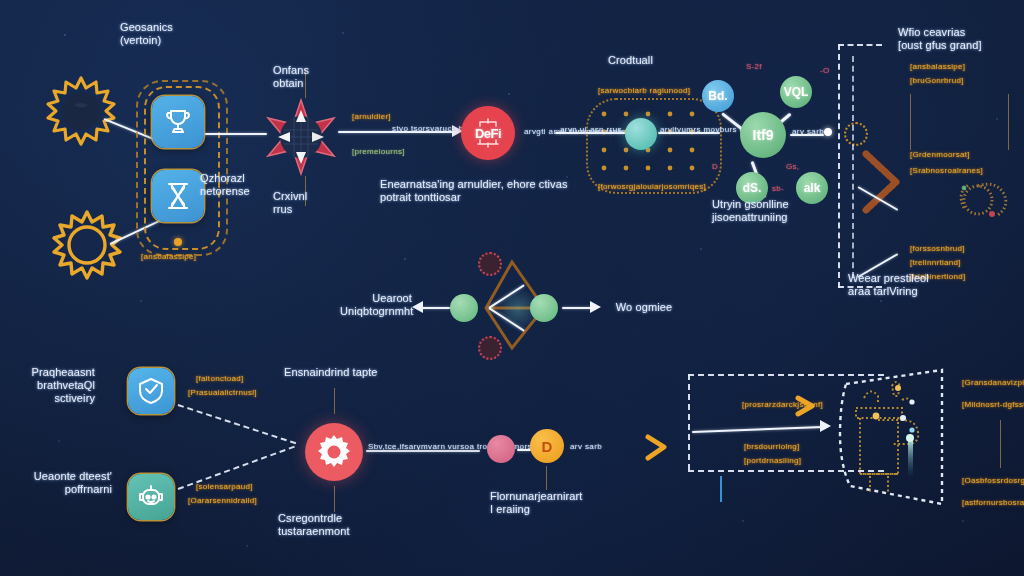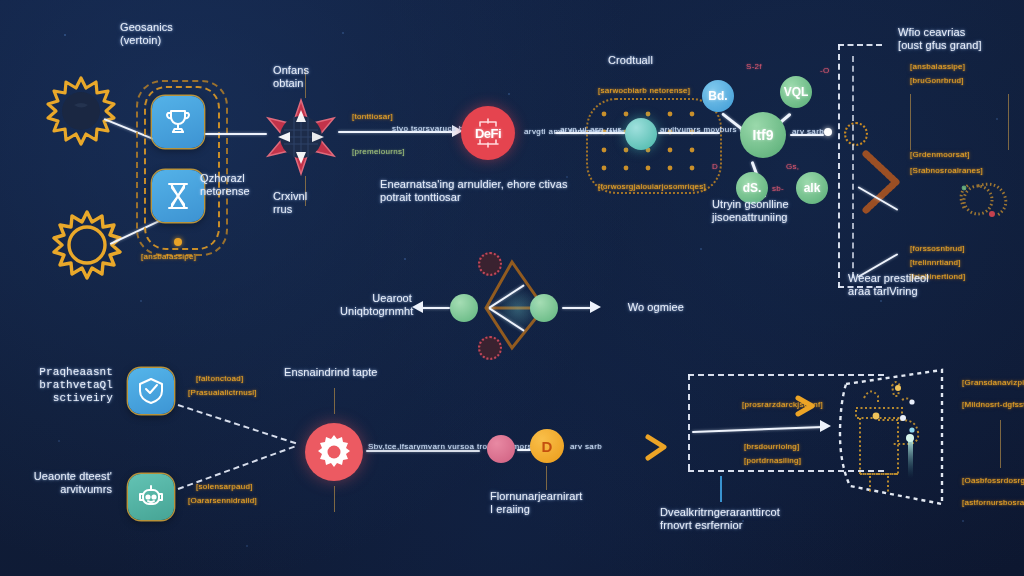--- a/index.html
+++ b/index.html
@@ -30,21 +30,21 @@
     font-size: 11px;
     line-height: 13px;
     letter-spacing: .1px;
     color: #e6edf9;
     text-shadow: 0 0 2.2px rgba(200,220,255,.85), 0 0 5px rgba(120,160,220,.45);
     filter: blur(0.55px);
     white-space: pre-line;
     pointer-events: none;
   }
   .lbl.left { text-align: right; }
-  .lbl.lft  { text-align: right; }
+  .lbl.lft  { text-align: center; }
 
   .tag {
     position: absolute;
     font-size: 8px;
     line-height: 10px;
     color: #e9a327;
     text-shadow: 0 0 2px rgba(233,163,39,.9), 0 0 4px rgba(210,130,20,.5);
     filter: blur(0.7px);
     letter-spacing: .3px;
     white-space: nowrap;
@@ -197,21 +197,21 @@
 
   <div class="conn" style="left:205px;top:133px;width:62px;"></div>
 
   <div class="conn" style="left:338px;top:131px;width:120px;"></div>
   <div style="position:absolute;left:452px;top:125px;">
     <svg width="12" height="12" viewBox="0 0 12 12">
         <path d="M0 0 L11 6 L0 12 Z" fill="#eef3fc"></path>
       </svg>
   </div>
   <div class="wtag" style="left:392px;top:124px;">stvo tsorsvarucs b</div>
-  <div class="tag" style="left:352px;top:112px;">[tonttiosar]</div>
+  <div class="tag" style="left:352px;top:112px;">[arnuldier]</div>
   <div class="tag grn" style="left:352px;top:147px;">[premeiourns]</div>
 
   <div class="circ" style="left:461px;top:106px;width:54px;height:54px;background:#e5444f;box-shadow:0 0 14px rgba(229,68,79,.45);">
     <svg width="40" height="40" viewBox="0 0 40 40" style="position:absolute">
       <g fill="none" stroke="#ffd9dc" stroke-width="1.6" stroke-linecap="round">
         <path d="M12 9 h16 M12 9 v4 M28 9 v4"></path>
         <path d="M10 31 h20 M12 27 v4 M28 27 v4"></path>
         <path d="M20 6 v4 M20 30 v4"></path>
       </g>
     </svg>
@@ -244,21 +244,21 @@
           <circle cx="30" cy="62" r="2.4"></circle>
           <circle cx="52" cy="62" r="2.4"></circle>
           <circle cx="74" cy="62" r="2.4"></circle>
           <circle cx="96" cy="62" r="2.4"></circle>
       </g>
     </svg>
   </div>
   <div style="position:absolute;left:625px;top:118px;width:32px;height:32px;border-radius:50%;background:radial-gradient(circle at 35% 30%,#9fe0dd,#46b6a8);box-shadow:0 0 12px rgba(80,200,190,.5);"></div>
 
   <div class="lbl" style="left:608px;top:54px;width:80px;">Crodtuall</div>
-  <div class="tag" style="left:598px;top:86px;">[sarwocbiarb netorense]</div>
+  <div class="tag" style="left:598px;top:86px;">[sarwocbiarb ragiunood]</div>
   <div class="tag" style="left:598px;top:182px;">[forwosrgjalouiarjosomriqes]</div>
 
   <div class="conn" style="left:555px;top:132px;width:70px;height:1.5px;"></div>
   <div class="wtag" style="left:560px;top:125px;">arvn uj-asn rrus</div>
   <div class="conn" style="left:658px;top:132px;width:62px;height:1.5px;"></div>
   <div class="wtag" style="left:660px;top:125px;">arvitvumrs moyburs rti osrvi</div>
 
   <div class="conn" style="left:722px;top:112px;width:42px;transform:rotate(38deg);height:3px;"></div>
   <div class="conn" style="left:760px;top:138px;width:40px;transform:rotate(-40deg);height:3px;"></div>
   <div class="conn" style="left:752px;top:160px;width:38px;transform:rotate(70deg);height:3px;"></div>
@@ -350,36 +350,36 @@
 Uniqbtogrnmht</div>
 
   <div class="conn" style="left:562px;top:307px;width:30px;"></div>
   <div style="position:absolute;left:590px;top:301px;">
     <svg width="11" height="12" viewBox="0 0 11 12">
         <path d="M0 0 L11 6 L0 12 Z" fill="#eef3fc"></path>
       </svg>
   </div>
   <div class="lbl lft" style="left:604px;top:301px;width:80px;">Wo ogmiee</div>
 
-  <div class="lbl left" style="left:21px;top:366px;width:92px;font-family:Liberation Mono, monospace;">Praqheaasnt
+  <div class="lbl left" style="left:3px;top:366px;width:92px;">Praqheaasnt
 brathvetaQl
 sctiveiry</div>
   <div class="iconbox" style="left:128px;top:368px;width:46px;height:46px;background:linear-gradient(160deg,#55b5ea,#3d95d4);">
     <svg width="30" height="30" viewBox="0 0 30 30">
       <g fill="none" stroke="#ffffff" stroke-width="2" stroke-linecap="round" stroke-linejoin="round">
         <path d="M15 3 L26 8 v7 c0 7 -5 10 -11 12 C9 25 4 22 4 15 V8 Z"></path>
         <path d="M10 13 l4 4 l7 -8"></path>
       </g>
     </svg>
   </div>
   <div class="tag" style="left:196px;top:374px;">[faltonctoad]</div>
   <div class="tag" style="left:188px;top:388px;">[Prasuaialictrnusl]</div>
 
   <div class="lbl left" style="left:18px;top:470px;width:94px;">Ueaonte dteest'
-arvitvumrs</div>
+poffrnarni</div>
   <div class="iconbox" style="left:128px;top:474px;width:46px;height:46px;background:linear-gradient(160deg,#63c3b4,#46a495);">
     <svg width="30" height="30" viewBox="0 0 30 30">
       <g fill="none" stroke="#ffffff" stroke-width="2" stroke-linecap="round" stroke-linejoin="round">
         <rect x="7" y="8" width="16" height="14" rx="6"></rect>
         <circle cx="12" cy="15" r="1.6" fill="#fff"></circle>
         <circle cx="18" cy="15" r="1.6" fill="#fff"></circle>
         <path d="M12 19 q3 2 6 0"></path>
         <path d="M7 12 h-3 v6 h3"></path>
         <path d="M23 12 h3 v6 h-3"></path>
         <path d="M15 8 V4"></path>
@@ -397,20 +397,22 @@
 
   <div class="circ" style="left:305px;top:423px;width:58px;height:58px;background:#ec5a62;box-shadow:0 0 16px rgba(236,90,98,.4);">
     <svg width="40" height="40" viewBox="0 0 40 40">
       <g fill="#ffffff">
         <path d="M20 3 l3 4 l5 -2 l1 5 l5 1 l-2 5 l4 3 l-4 3 l2 5 l-5 1 l-1 5 l-5 -2 l-3 4 l-3 -4 l-5 2 l-1 -5 l-5 -1 l2 -5 l-4 -3 l4 -3 l-2 -5 l5 -1 l1 -5 l5 2 Z"></path>
       </g>
       <circle cx="20" cy="20" r="6.5" fill="#ec5a62"></circle>
     </svg>
   </div>
   <div class="thin" style="left:334px;top:486px;height:26px;"></div>
+  <div class="lbl" style="left:278px;top:512px;width:114px;">Csregontrdle
+tustaraenmont</div>
 
   <div class="conn" style="left:366px;top:450px;width:114px;height:1.5px;opacity:.9"></div>
   <div class="wtag" style="left:368px;top:442px;">Sbv,tce,ifsarymvarn vursoa trosmsvgmorsa</div>
 
   <div class="circ" style="left:487px;top:435px;width:28px;height:28px;background:radial-gradient(circle at 35% 30%,#e889a3,#cf5f80);"></div>
   <div class="conn" style="left:517px;top:449px;width:14px;height:1.5px;"></div>
   <div class="circ" style="left:530px;top:429px;width:34px;height:34px;background:radial-gradient(circle at 35% 30%,#f9bf4a,#eb9b19);font-size:15px;color:#c4500f;text-shadow:none;">D</div>
   <div class="thin" style="left:546px;top:466px;height:24px;"></div>
   <div class="lbl" style="left:490px;top:490px;width:112px;">Flornunarjearnirart
 I eraiing</div>
@@ -436,22 +438,20 @@
   <div class="conn" style="left:692px;top:431px;width:132px;transform:rotate(-2.2deg);height:1.8px;"></div>
   <div style="position:absolute;left:820px;top:420px;">
     <svg width="11" height="12" viewBox="0 0 11 12">
         <path d="M0 0 L11 6 L0 12 Z" fill="#eef3fc"></path>
       </svg>
   </div>
   <div class="tag" style="left:744px;top:442px;">[brsdourriolng]</div>
   <div class="tag" style="left:744px;top:456px;">[portdrnasiling]</div>
 
   <div class="blueline" style="left:720px;top:476px;height:26px;"></div>
-  <div class="lbl" style="left:660px;top:506px;width:160px;">Dvealkritrngeraranttircot
-frnovrt esrfernior</div>
 
   <div style="position:absolute;left:830px;top:364px;width:124px;height:150px;">
     <svg width="124" height="150" viewBox="0 0 124 150">
       <path d="M16 20 L112 6 L112 140 L20 122 Q10 100 10 70 Q10 40 16 20 Z" fill="none" stroke="#eef3fc" stroke-width="2.4" stroke-dasharray="4 4" opacity=".95"></path>
     </svg>
   </div>
   <div style="position:absolute;left:846px;top:376px;width:100px;height:126px;">
     <svg width="100" height="126" viewBox="0 0 100 126">
       <g stroke="#c9952e" stroke-width="2" fill="none" stroke-dasharray="2 2.5" opacity=".9">
         <path d="M18 22 q6 -12 14 -2 v8"></path>

